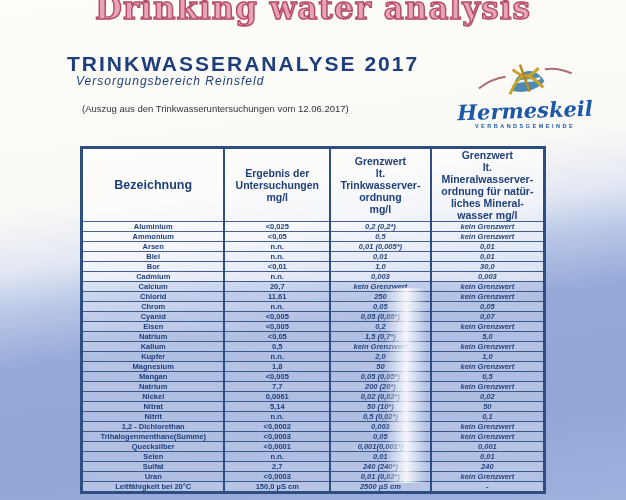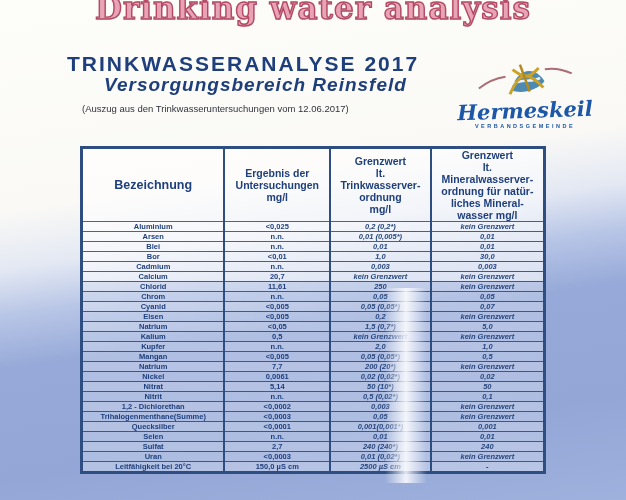--- a/index.html
+++ b/index.html
@@ -25,22 +25,22 @@
     text-shadow:0 0 1px #c05a73;
     white-space:nowrap;
   }
 
   .doc-title{
     position:absolute;left:67px;top:44px;
     font-size:21px;font-weight:bold;letter-spacing:2px;
     color:#1e3f7c;white-space:nowrap;margin-top:8px;
   }
   .doc-subtitle{
-    position:absolute;left:104px;top:74px;
-    font-size:19px;font-weight:bold;font-style:italic;letter-spacing:1px;
+    position:absolute;left:76px;top:74px;
+    font-size:12px;font-weight:normal;font-style:italic;letter-spacing:1px;
     color:#1e3f7c;white-space:nowrap;
   }
   .doc-note{
     position:absolute;left:82px;top:103px;
     font-size:9.5px;font-weight:normal;color:#33333d;white-space:nowrap;
   }
 
   
   .logo{position:absolute;left:445px;top:58px;width:160px;text-align:center;}
   .logo-emblem{display:block;margin:0 auto;}
@@ -148,20 +148,26 @@
         </tr>
       </thead>
       <tbody>
           <tr>
             <td>Aluminium</td>
             <td>&lt;0,025</td>
             <td>0,2 (0,2*)</td>
             <td>kein Grenzwert</td>
           </tr>
           <tr>
+            <td>Ammonium</td>
+            <td>&lt;0,05</td>
+            <td>0,5</td>
+            <td>kein Grenzwert</td>
+          </tr>
+          <tr>
             <td>Arsen</td>
             <td>n.n.</td>
             <td>0,01 (0,005*)</td>
             <td>0,01</td>
           </tr>
           <tr>
             <td>Blei</td>
             <td>n.n.</td>
             <td>0,01</td>
             <td>0,01</td>
@@ -220,20 +226,26 @@
             <td>kein Grenzwert</td>
             <td>kein Grenzwert</td>
           </tr>
           <tr>
             <td>Kupfer</td>
             <td>n.n.</td>
             <td>2,0</td>
             <td>1,0</td>
           </tr>
           <tr>
+            <td>Magnesium</td>
+            <td>1,8</td>
+            <td>50</td>
+            <td>kein Grenzwert</td>
+          </tr>
+          <tr>
             <td>Mangan</td>
             <td>&lt;0,005</td>
             <td>0,05 (0,05*)</td>
             <td>0,5</td>
           </tr>
           <tr>
             <td>Natrium</td>
             <td>7,7</td>
             <td>200 (20*)</td>
             <td>kein Grenzwert</td>

